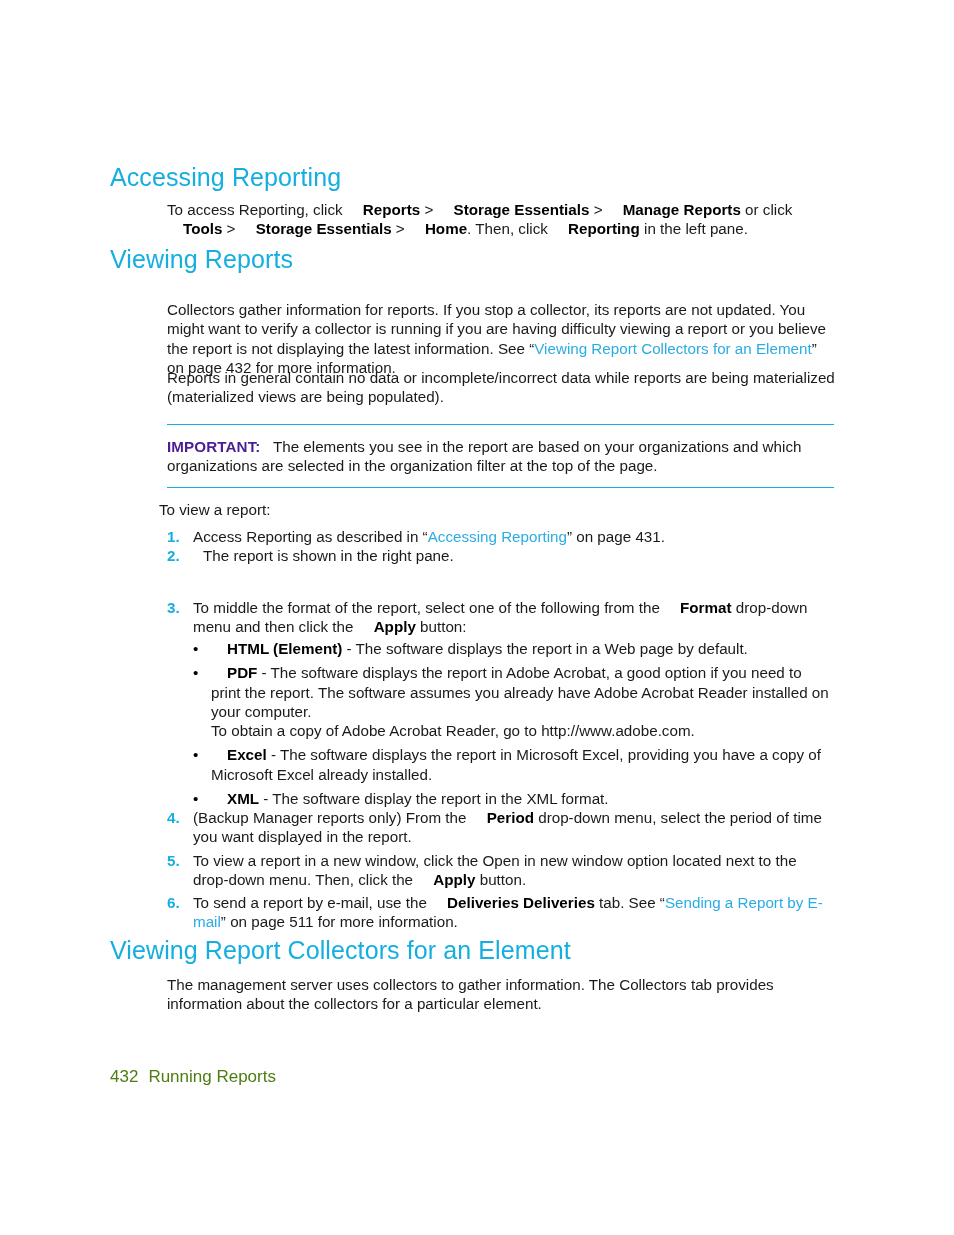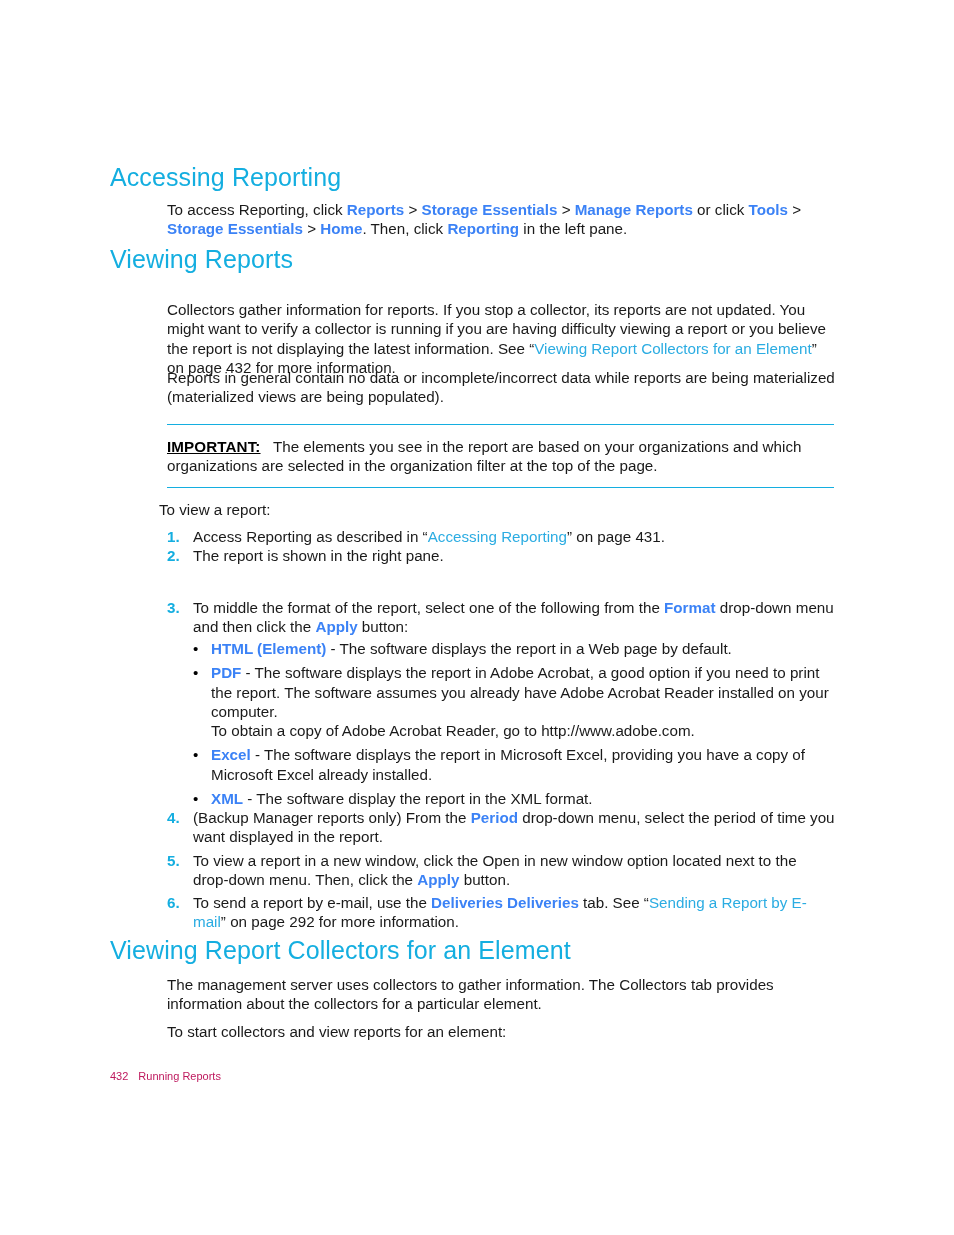--- a/index.html
+++ b/index.html
@@ -36,35 +36,34 @@
   
   .body {
     font-size: 15.2px;
     line-height: 19.3px;
     color: #1a1a1a;
     margin: 0;
     padding: 0;
     text-align: left;
   }
 
-  b, .b { font-weight: 700; color: #3b82f6; }
+  b, .b { font-weight: 700; color: #000000; margin-left: 16px; }
 
   .link { color: #2BACE2; }
 
   
   .note {
     border-top: 1.6px solid #14AEE0;
     border-bottom: 1.6px solid #14AEE0;
     padding: 12px 0 11px 0;
   }
   .note-label {
-    color: #000000;
+    color: #4c1d95;
     font-weight: 700;
     letter-spacing: 0.1px;
-    text-decoration: underline;
   }
 
   
   .olist { margin: 0; padding: 0; list-style: none; }
   .oli {
     position: relative;
     padding-left: 26px;
     margin-bottom: 0px;
   }
   .oli > .num {
@@ -90,27 +89,27 @@
     position: absolute;
     left: 4px;
     top: 0;
     font-size: 15.2px;
     line-height: 19.3px;
     color: #000;
   }
 
   
   .footer {
-    font-size: 11px;
+    font-size: 17px;
     line-height: 17px;
-    color: #be185d;
+    color: #4d7c0f;
   }
   .footer .pg { margin-right: 10px; }
 
-  .sub { margin-left: 0; }
+  .sub { margin-left: 10px; }
 </style>
 </head>
 <body>
 
 <div class="page">
 
   <div style="position:absolute; left:110px; top:162px; width:730px;">
     <h1 class="h1">Accessing Reporting</h1>
   </div>
 
@@ -187,34 +186,31 @@
       <li class="oli">
         <span class="num">4.</span>
         <p class="body"><span>(Backup Manager reports only) From the </span><b>Period</b><span> drop-down menu, select the period of time you want displayed in the report.</span></p>
       </li>
       <li class="oli" style="margin-top:4px;">
         <span class="num">5.</span>
         <p class="body"><span>To view a report in a new window, click the Open in new window option located next to the drop-down menu. Then, click the </span><b>Apply</b><span> button.</span></p>
       </li>
       <li class="oli" style="margin-top:4px;">
         <span class="num">6.</span>
-        <p class="body"><span>To send a report by e-mail, use the </span><b>Deliveries Deliveries</b><span> tab. See “</span><span class="link">Sending a Report by E-mail</span><span>” on page 292 for more information.</span></p>
+        <p class="body"><span>To send a report by e-mail, use the </span><b>Deliveries Deliveries</b><span> tab. See “</span><span class="link">Sending a Report by E-mail</span><span>” on page 511 for more information.</span></p>
       </li>
     </ul>
   </div>
 
   <div style="position:absolute; left:110px; top:935px; width:730px;">
     <h1 class="h1">Viewing Report Collectors for an Element</h1>
   </div>
 
   <div style="position:absolute; left:167px; top:975px; width:668px;">
     <p class="body">The management server uses collectors to gather information. The Collectors tab provides information about the collectors for a particular element.</p>
   </div>
 
-  <div style="position:absolute; left:167px; top:1022px; width:668px;">
-    <p class="body">To start collectors and view reports for an element:</p>
-  </div>
 
   <div class="footer" style="position:absolute; left:110px; top:1068px; width:500px;">
     <span class="pg">432</span><span>Running Reports</span>
   </div>
 
 </div>
 
 </body></html>

